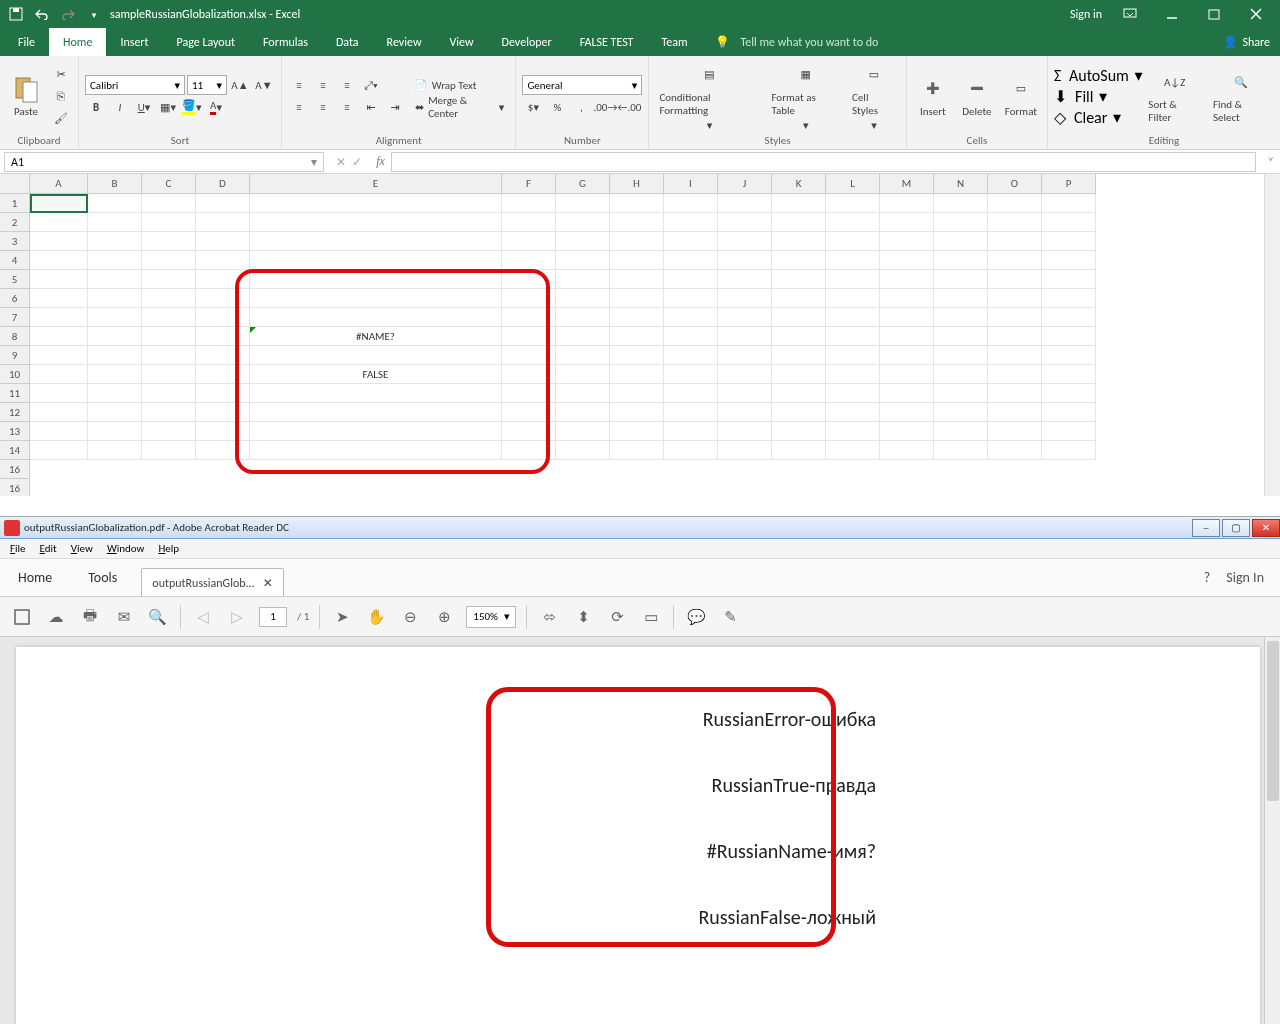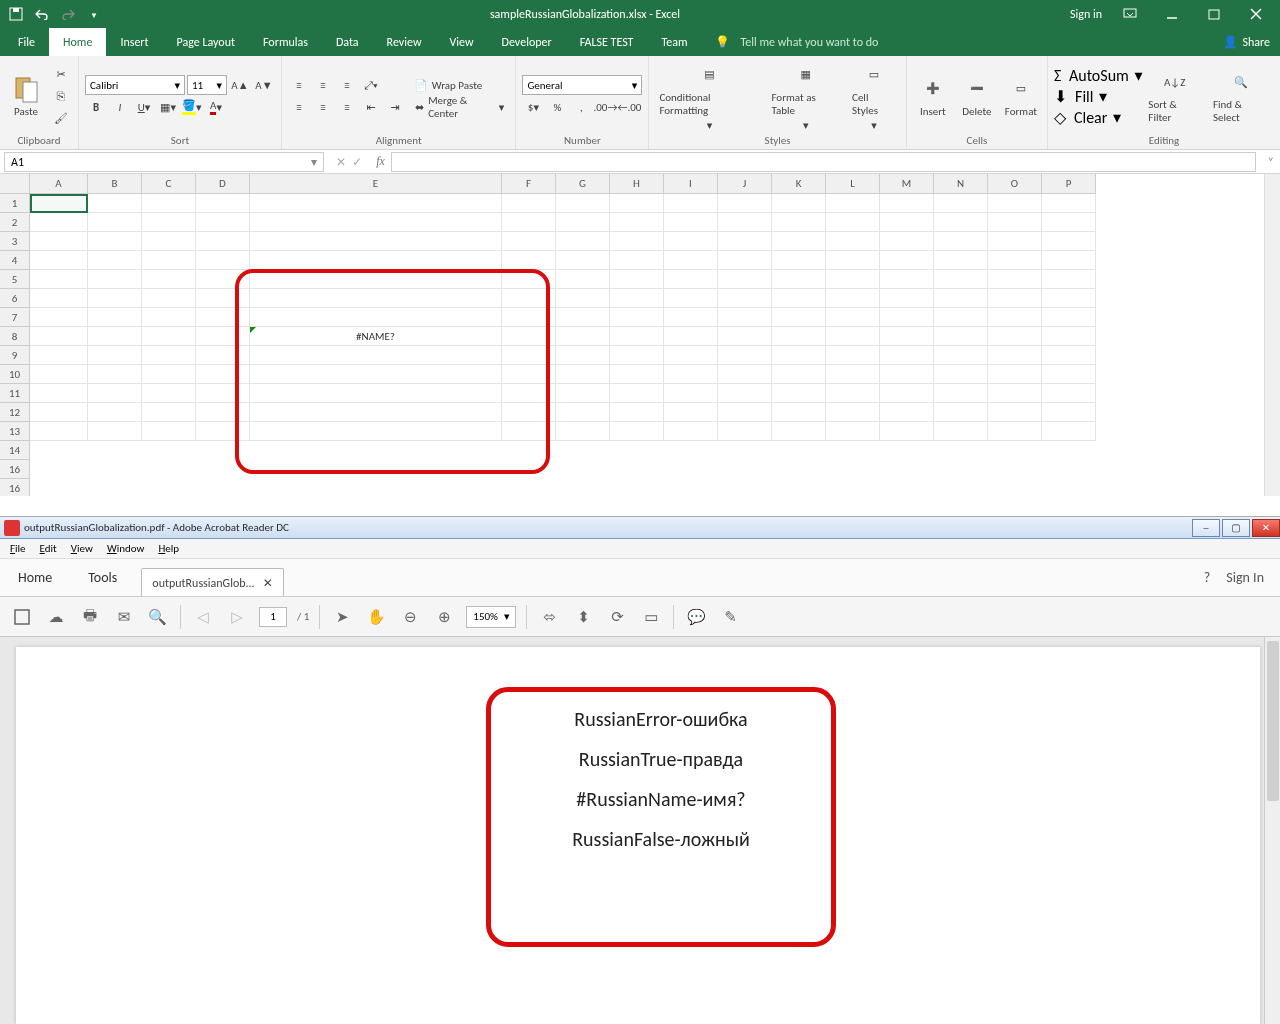--- a/index.html
+++ b/index.html
@@ -9,21 +9,21 @@
 .excel {
   width: 1280px; height: 517px; position: relative; background: #fff;
   border-bottom: 1px solid #aaa;
 }
 .excel-titlebar {
   background: #217346; height: 28px; display: flex; align-items: center;
   color: #fff; font-size: 12px;
 }
 .qat { display: flex; align-items: center; gap: 10px; padding: 0 8px; }
 .qat .qat-icon { width: 16px; height: 16px; display: inline-flex; align-items: center; justify-content: center; }
-.title-center { flex: 1; text-align: center; }
+.title-center { flex: 1; text-align: left; }
 .title-right { display: flex; align-items: center; gap: 14px; padding: 0 10px; }
 .winbtn { width: 28px; height: 20px; display: inline-flex; align-items: center; justify-content: center; }
 
 .ribbon-tabs {
   background: #217346; height: 28px; display: flex; align-items: stretch;
   color: #fff; font-size: 12px; padding-left: 4px;
 }
 .ribbon-tab {
   padding: 0 14px; display: flex; align-items: center; cursor: pointer;
 }
@@ -87,21 +87,21 @@
 .acro-right{margin-left:auto;display:flex;align-items:center;gap:16px;padding-right:16px;color:#555;font-size:14px;}
 .acro-toolbar{height:40px;background:#f5f5f5;border-bottom:1px solid #c9c9c9;display:flex;align-items:center;gap:10px;padding:0 10px;}
 .tb{width:24px;height:24px;color:#666;display:flex;align-items:center;justify-content:center;font-size:15px;}
 .tb.sep{width:1px;height:24px;background:#ccc;}
 .pg-inp{width:28px;height:20px;border:1px solid #bbb;text-align:center;font-size:11px;}
 .pg-tot{font-size:11px;color:#666;}
 .zoom-dd{height:22px;border:1px solid #bbb;background:#fff;font-size:11px;padding:0 6px;display:flex;align-items:center;gap:6px;}
 .acro-page{position:relative;height:387px;background:#e8e8e8;}
 .paper{position:absolute;left:16px;top:10px;right:20px;bottom:0;background:#fff;box-shadow:0 0 4px rgba(0,0,0,.2);}
 .redbox-pdf{position:absolute;border:5px solid #d90b0b;border-radius:22px;left:470px;top:40px;width:350px;height:260px;}
-.pdf-lines{position:absolute;left:430px;top:60px;width:430px;display:flex;flex-direction:column;gap:16px;align-items:center;}
+.pdf-lines{position:absolute;left:430px;top:60px;width:430px;display:flex;flex-direction:column;gap:42px;align-items:flex-end;}
 .pdf-line{font-size:20px;color:#222;}
 .vscroll-ac{position:absolute;right:0;top:0;width:16px;height:100%;background:#efefef;border-left:1px solid #ccc;}
 .vscroll-ac .thumb{position:absolute;left:2px;top:4px;width:12px;height:160px;background:#cfcfcf;border-radius:2px;}
 
 svg { display:block; }
 </style>
 </head>
 <body>
 
 <div class="excel">
@@ -243,21 +243,21 @@
             <span class="sm">≡</span>
             <span class="sm">≡</span>
             <span class="sm">≡</span>
             <span class="sm">⇤</span>
             <span class="sm">⇥</span>
           </div>
         </div>
         <div class="rows">
           <div class="wrap-btn">
               <span>📄</span>
-              <span>Wrap Paste</span>
+              <span>Wrap Text</span>
             </div>
           <div class="merge-btn"><span>⬌</span><span>Merge &amp; Center</span> ▾</div>
         </div>
       </div>
       <div class="group-label">Alignment</div>
     </div>
 
     <div class="group">
       <div class="group-body">
         <div class="rows">
@@ -532,20 +532,38 @@
           <div class="cell" style="width: 54px;"></div>
           <div class="cell" style="width: 54px;"></div>
           <div class="cell" style="width: 54px;"></div>
         </div>
         <div class="cellrow">
           <div class="cell" style="width: 58px;"></div>
           <div class="cell" style="width: 54px;"></div>
           <div class="cell" style="width: 54px;"></div>
           <div class="cell" style="width: 54px;"></div>
           <div class="cell" style="width: 252px;"></div>
+          <div class="cell" style="width: 54px;"></div>
+          <div class="cell" style="width: 54px;"></div>
+          <div class="cell" style="width: 54px;"></div>
+          <div class="cell" style="width: 54px;"></div>
+          <div class="cell" style="width: 54px;"></div>
+          <div class="cell" style="width: 54px;"></div>
+          <div class="cell" style="width: 54px;"></div>
+          <div class="cell" style="width: 54px;"></div>
+          <div class="cell" style="width: 54px;"></div>
+          <div class="cell" style="width: 54px;"></div>
+          <div class="cell" style="width: 54px;"></div>
+        </div>
+        <div class="cellrow">
+          <div class="cell" style="width: 58px;"></div>
+          <div class="cell" style="width: 54px;"></div>
+          <div class="cell" style="width: 54px;"></div>
+          <div class="cell" style="width: 54px;"></div>
+          <div class="cell" style="width: 252px; position: relative;">FALSE</div>
           <div class="cell" style="width: 54px;"></div>
           <div class="cell" style="width: 54px;"></div>
           <div class="cell" style="width: 54px;"></div>
           <div class="cell" style="width: 54px;"></div>
           <div class="cell" style="width: 54px;"></div>
           <div class="cell" style="width: 54px;"></div>
           <div class="cell" style="width: 54px;"></div>
           <div class="cell" style="width: 54px;"></div>
           <div class="cell" style="width: 54px;"></div>
           <div class="cell" style="width: 54px;"></div>

